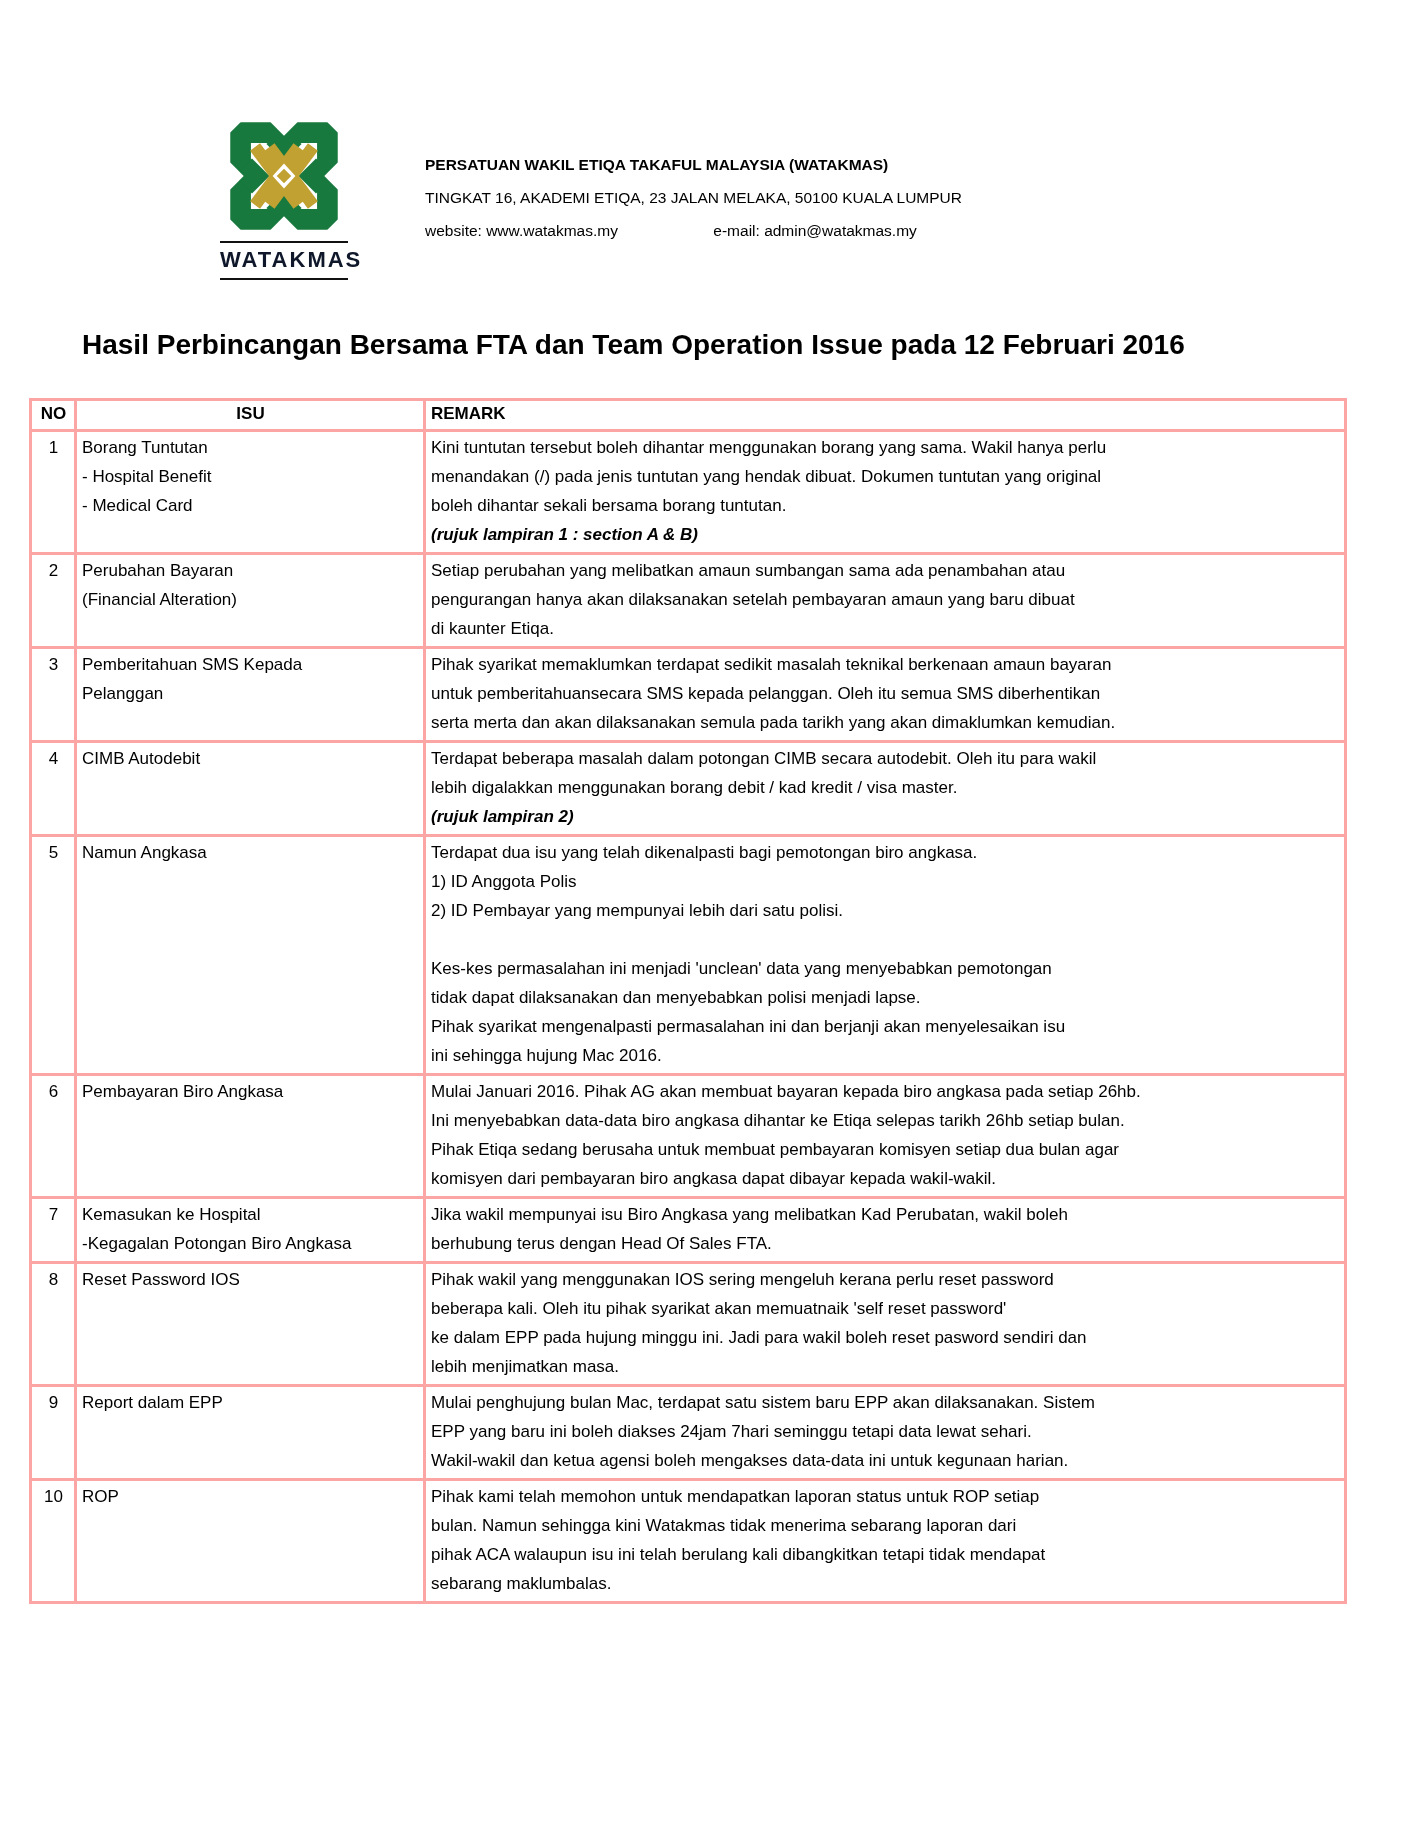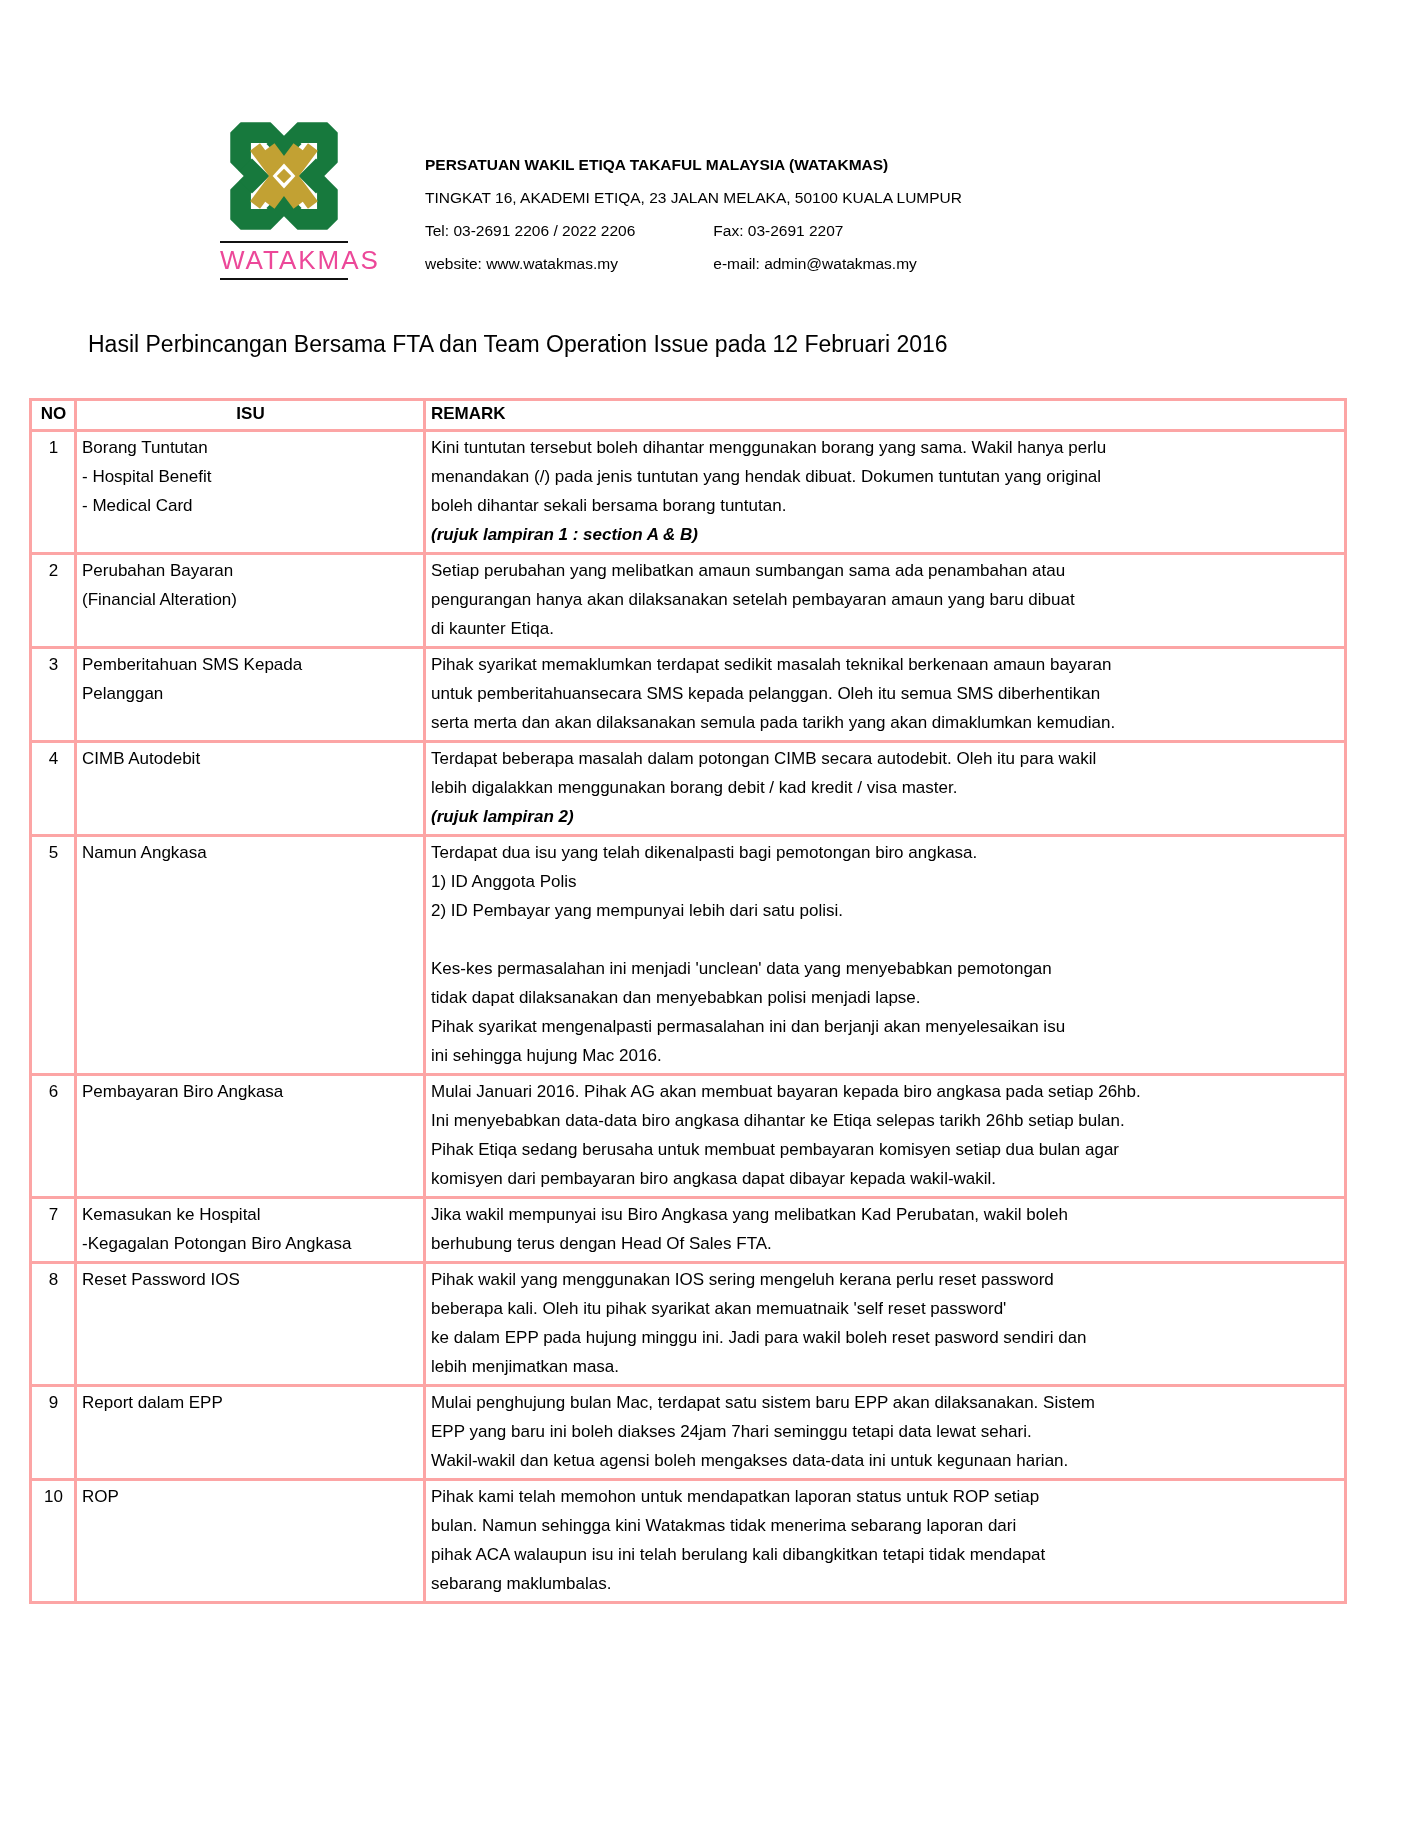--- a/index.html
+++ b/index.html
@@ -11,32 +11,32 @@
     font-family:"Liberation Sans", sans-serif;
     color:#000000;
     overflow:hidden;
   }
 
   
   .logo-wrap { position:absolute; left:220px; top:114px; width:128px; text-align:center; }
   .logo-svg { display:block; width:124px; height:124px; margin:0 auto; }
   .logo-rule { height:0; border-top:2px solid #111; margin:3px 0 2px 0; }
   .logo-text {
-    font-size:26px; font-weight:normal; letter-spacing:2px;
-    color:#ec4899; line-height:30px;
+    font-size:22px; font-weight:bold; letter-spacing:2px;
+    color:#0f172a; line-height:30px;
   }
   .lh-text { position:absolute; left:425px; top:140px; font-size:15.5px; }
   .lh-line { height:33px; line-height:33px; white-space:nowrap; }
   .lh-org { font-weight:bold;margin-top:8px; }
   .lh-col1 { display:inline-block; width:284px; }
 
   
   .doc-title {
-    position:absolute; left:88px; top:326px;
-    font-size:23px; font-weight:normal; line-height:37px; white-space:nowrap;
+    position:absolute; left:82px; top:326px;
+    font-size:28px; font-weight:bold; line-height:37px; white-space:nowrap;
   }
 
   
   table.issues {
     position:absolute; left:29px; top:398px;
     width:1318px; border-collapse:collapse; table-layout:fixed;
   }
   table.issues th, table.issues td {
     border:3px solid #fca5a5; vertical-align:top; padding:1px 4px 3px 5px;
   }
@@ -84,24 +84,20 @@
       <polygon fill="#c2a133" points="60,53 67,60 60,67 53,60"></polygon>
     </svg>
     <div class="logo-rule"></div>
     <div class="logo-text">WATAKMAS</div>
     <div class="logo-rule"></div>
   </div>
 
   <div class="lh-text">
     <div class="lh-line lh-org">PERSATUAN WAKIL ETIQA TAKAFUL MALAYSIA (WATAKMAS)</div>
     <div class="lh-line">TINGKAT 16, AKADEMI ETIQA, 23 JALAN MELAKA, 50100 KUALA LUMPUR</div>
-    <div class="lh-line">
-      <span class="lh-col1">Tel: 03-2691 2206 / 2022 2206</span>
-      <span>Fax: 03-2691 2207</span>
-    </div>
     <div class="lh-line">
       <span class="lh-col1">website: www.watakmas.my</span>
       <span>e-mail: admin@watakmas.my</span>
     </div>
   </div>
 
   <div class="doc-title">
     <div>Hasil Perbincangan Bersama FTA dan Team Operation Issue pada 12 Februari 2016</div>
   </div>
 

